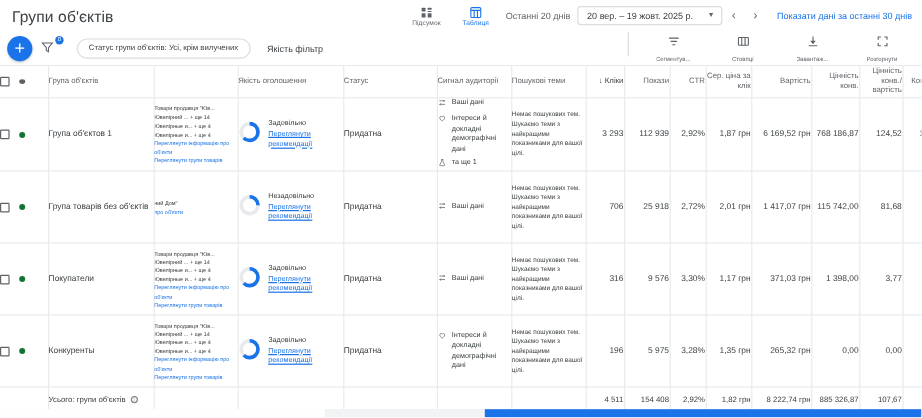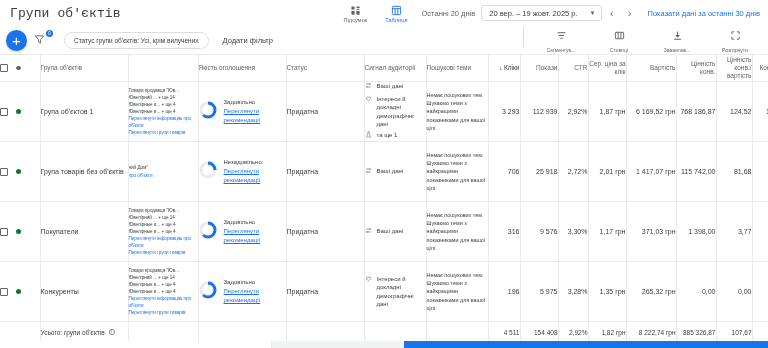--- a/index.html
+++ b/index.html
@@ -14,21 +14,21 @@
   }
   .app { width: 768px; height: 348px; position: relative; display: flex; flex-direction: column; }
 
   
   .topbar {
     height: 26px; flex: 0 0 26px;
     display: flex; align-items: center;
     padding: 0 8px 0 10px;
     background: #fff;
   }
-  .page-title { font-size: 13px; color: #3c4043; letter-spacing: .1px; font-family: Liberation Mono, monospace; }
+  .page-title { font-size: 13px; color: #3c4043; letter-spacing: .1px; }
   .topbar-spacer { flex: 1 1 auto; }
   .viewtoggle { display: flex; align-items: flex-start; gap: 18px; margin-right: 14px; }
   .vt {
     display: flex; flex-direction: column; align-items: center;
     gap: 1px; cursor: pointer; padding-top: 1px;
   }
   .vt .lbl { font-size: 5.5px; color: #5f6368; letter-spacing: .1px; }
   .vt.active .lbl { color: #1a73e8; }
   .vt svg { display: block; }
   .range-label { font-size: 7.5px; color: #5f6368; margin-right: 6px; white-space: nowrap; }
@@ -208,21 +208,21 @@
     <div class="fab">+</div>
 
     <div class="filter-icon-wrap">
       <svg width="11" height="11" viewBox="0 0 24 24" fill="none" stroke="#5f6368" stroke-width="2" style="margin-top:3px;">
         <polygon points="3,4 21,4 14,12.5 14,20 10,17.5 10,12.5" fill="none"></polygon>
       </svg>
       <span class="filter-badge">0</span>
     </div>
 
     <div class="chip">Статус групи об'єктів: Усі, крім вилучених</div>
-    <div class="addfilter">Додати фільтр</div>
+    <div class="addfilter">Якість фільтр</div>
 
     <div class="tool-group">
       <div class="divider"></div>
       <div class="tool">
         <span>
           <svg width="11" height="11" viewBox="0 0 24 24" fill="#5f6368">
             <rect x="3" y="5" width="18" height="2.2" rx="1"></rect>
             <rect x="6" y="11" width="12" height="2.2" rx="1"></rect>
             <rect x="9" y="17" width="6" height="2.2" rx="1"></rect>
           </svg>

